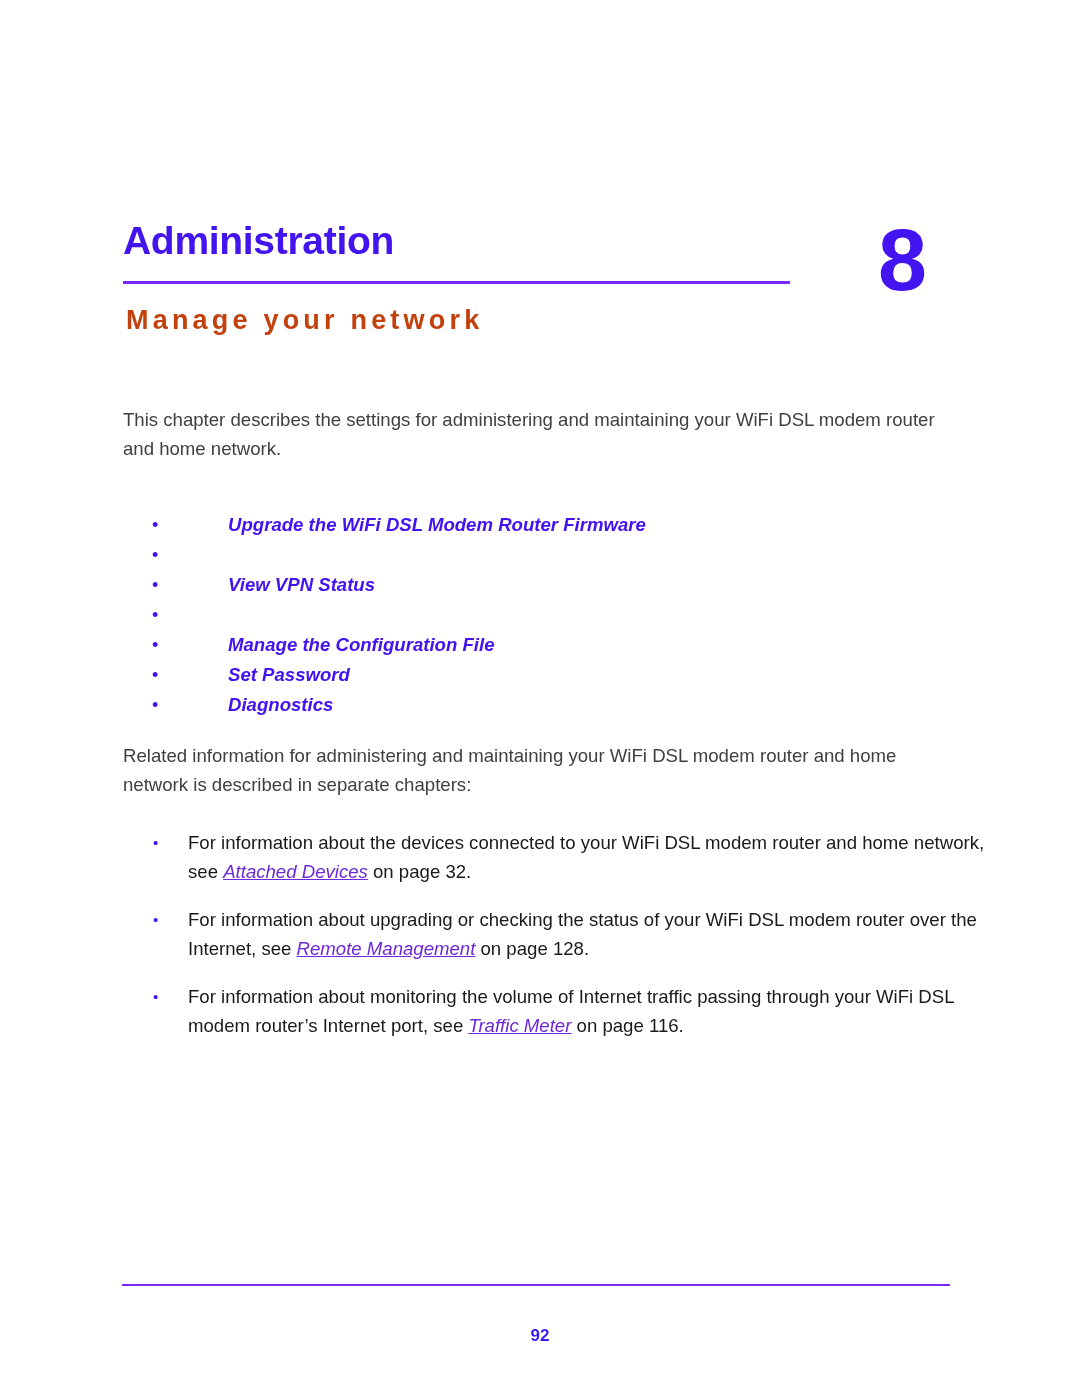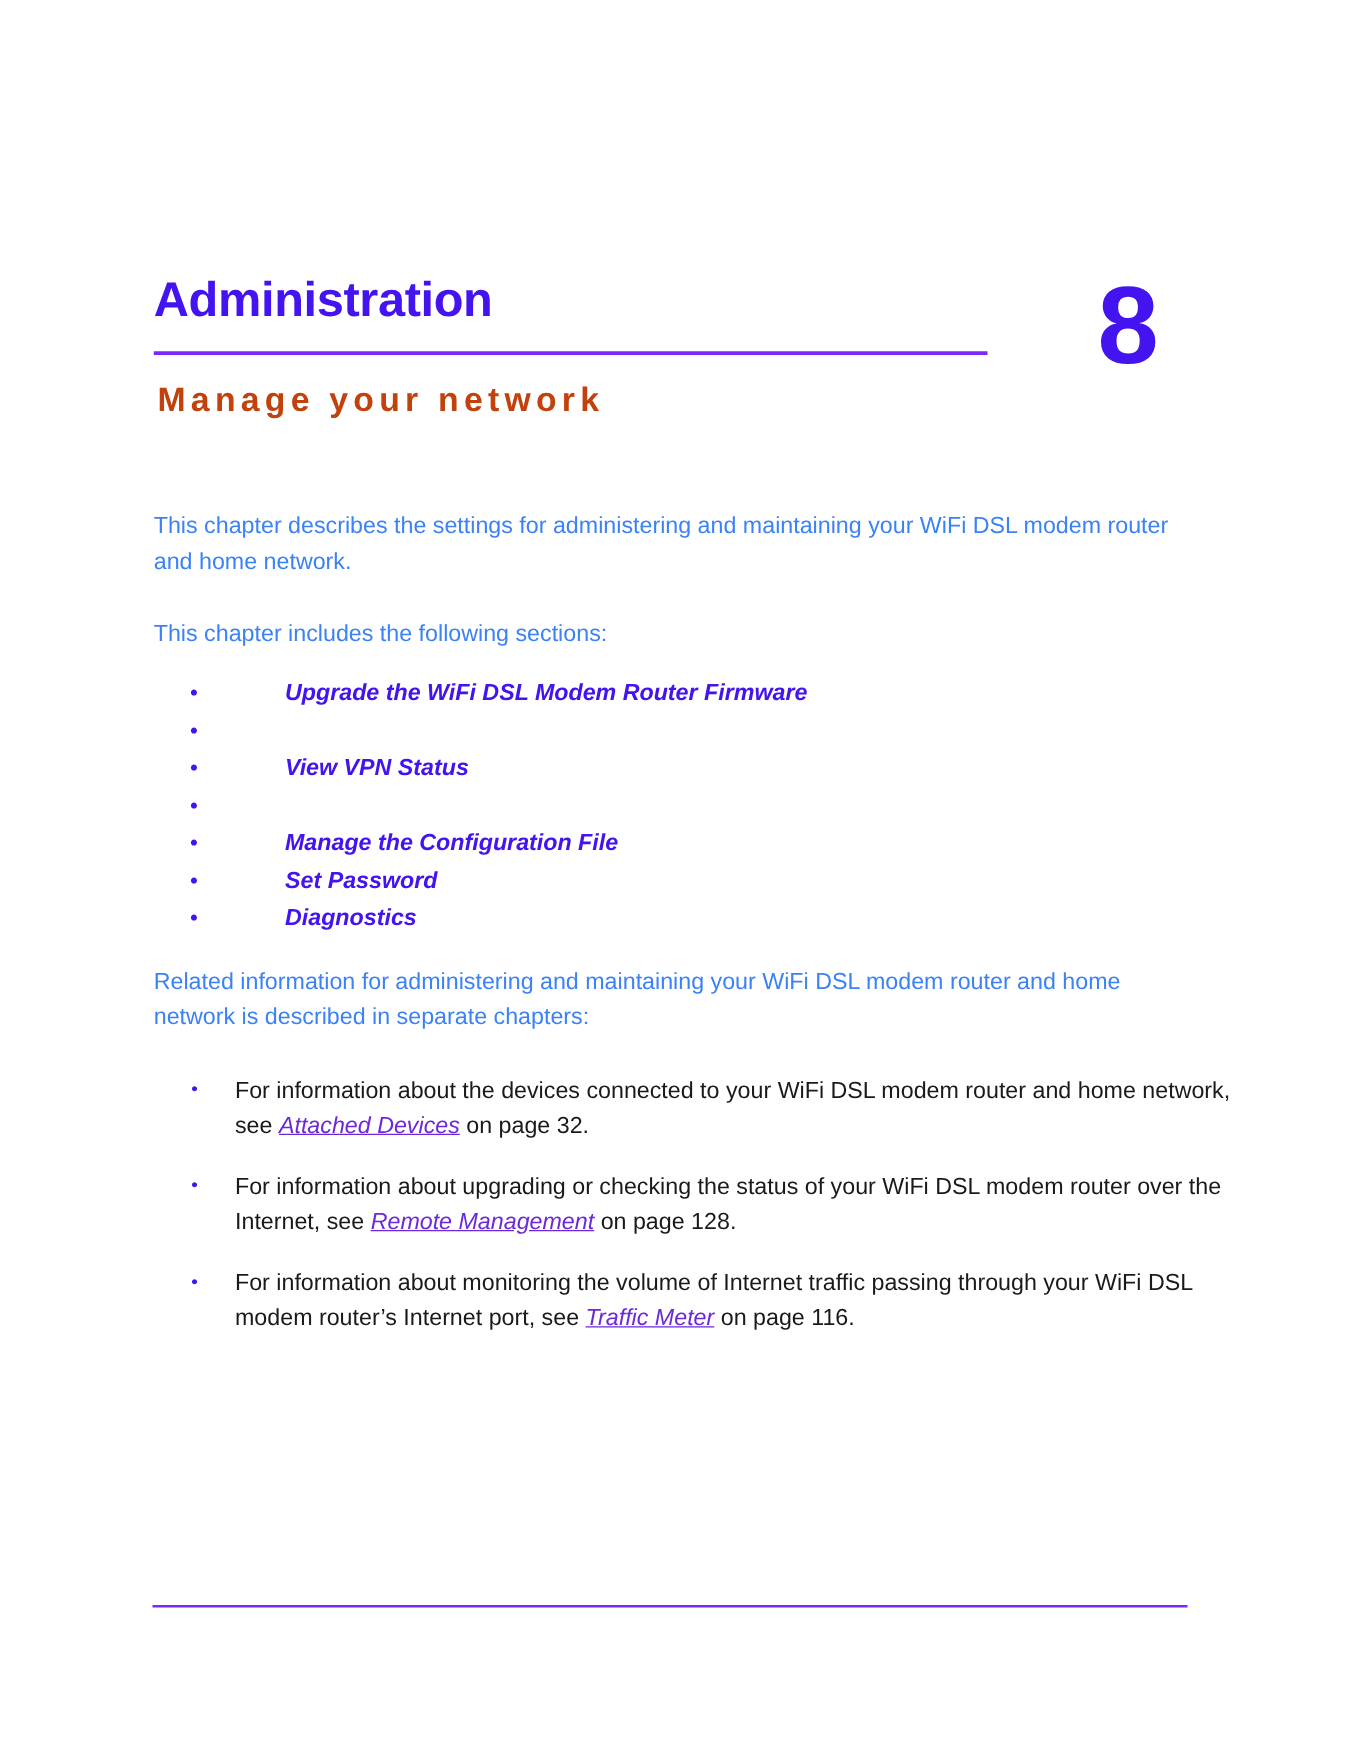--- a/index.html
+++ b/index.html
@@ -79,21 +79,21 @@
     position: absolute;
     left: 123px;
     top: 406px;
     width: 830px;
   }
 
   p.para {
     margin: 0 0 0 0;
     font-size: 18.6px;
     line-height: 28.5px;
-    color: #3b82f6;
+    color: #404040;
   }
 
   .para.intro { width: 812px; }
   .spacer-17 { height: 17px; }
   .spacer-22 { height: 22px; }
   .spacer-30 { height: 30px; }
 
   
   ul.link-list,
   ul.ref-list {
@@ -191,21 +191,20 @@
   </div>
 
   <div class="chapter-number">8</div>
 
   <div class="body-block">
 
     <p class="para intro">This chapter describes the settings for administering and maintaining your WiFi DSL modem router and home network.</p>
 
     <div class="spacer-30"></div>
 
-    <p class="para">This chapter includes the following sections:</p>
 
     <div class="spacer-17"></div>
 
     <ul class="link-list">
       <li>
         <span class="bullet">•</span>
         <a class="doclink" href="#">Upgrade the WiFi DSL Modem Router Firmware</a>
       </li>
       <li>
         <span class="bullet">•</span>
@@ -248,14 +247,15 @@
       </li>
       <li>
         <span class="bullet">•</span>
         <span class="reftext">For information about monitoring the volume of Internet traffic passing through your WiFi DSL modem router’s Internet port, see </span><a class="inline-link" href="#">Traffic Meter</a><span class="reftext"> on page 116.</span>
       </li>
     </ul>
 
   </div>
 
   <div class="footer-rule"></div>
+  <div class="page-number">92</div>
 
 </div>
 
 </body></html>

